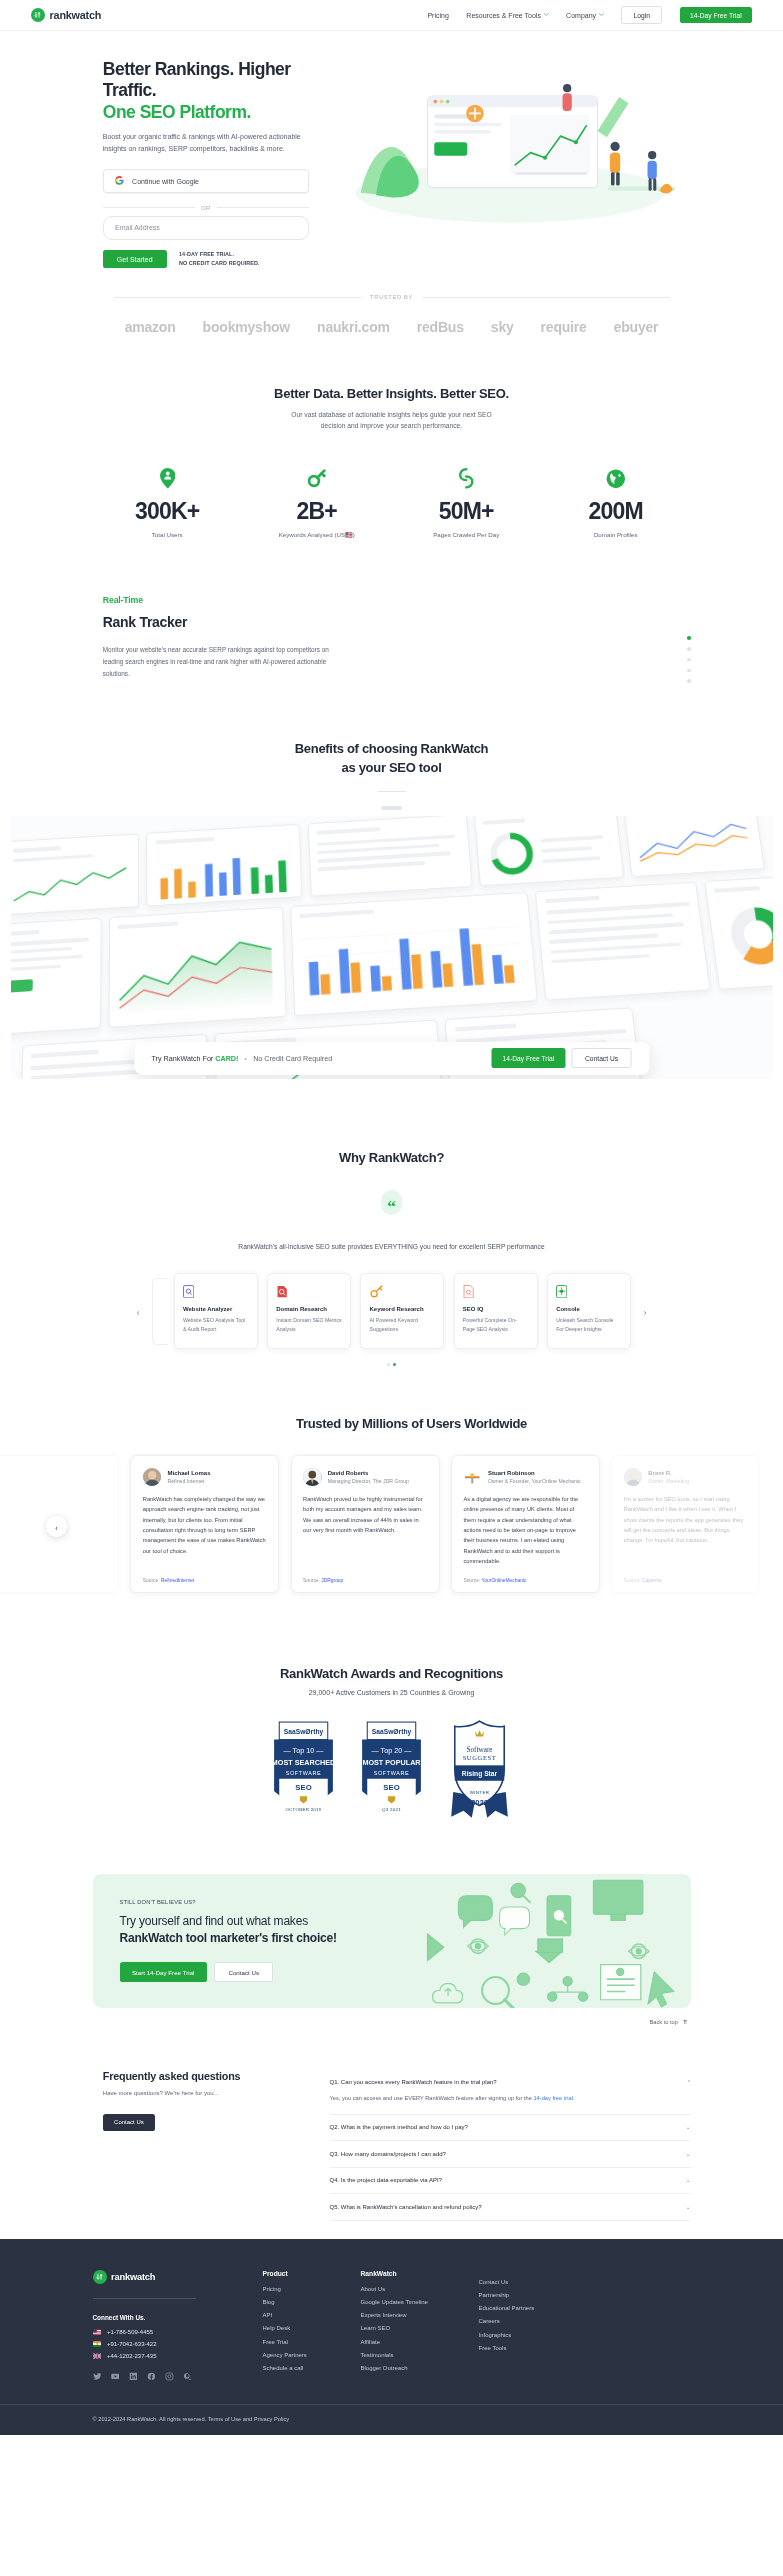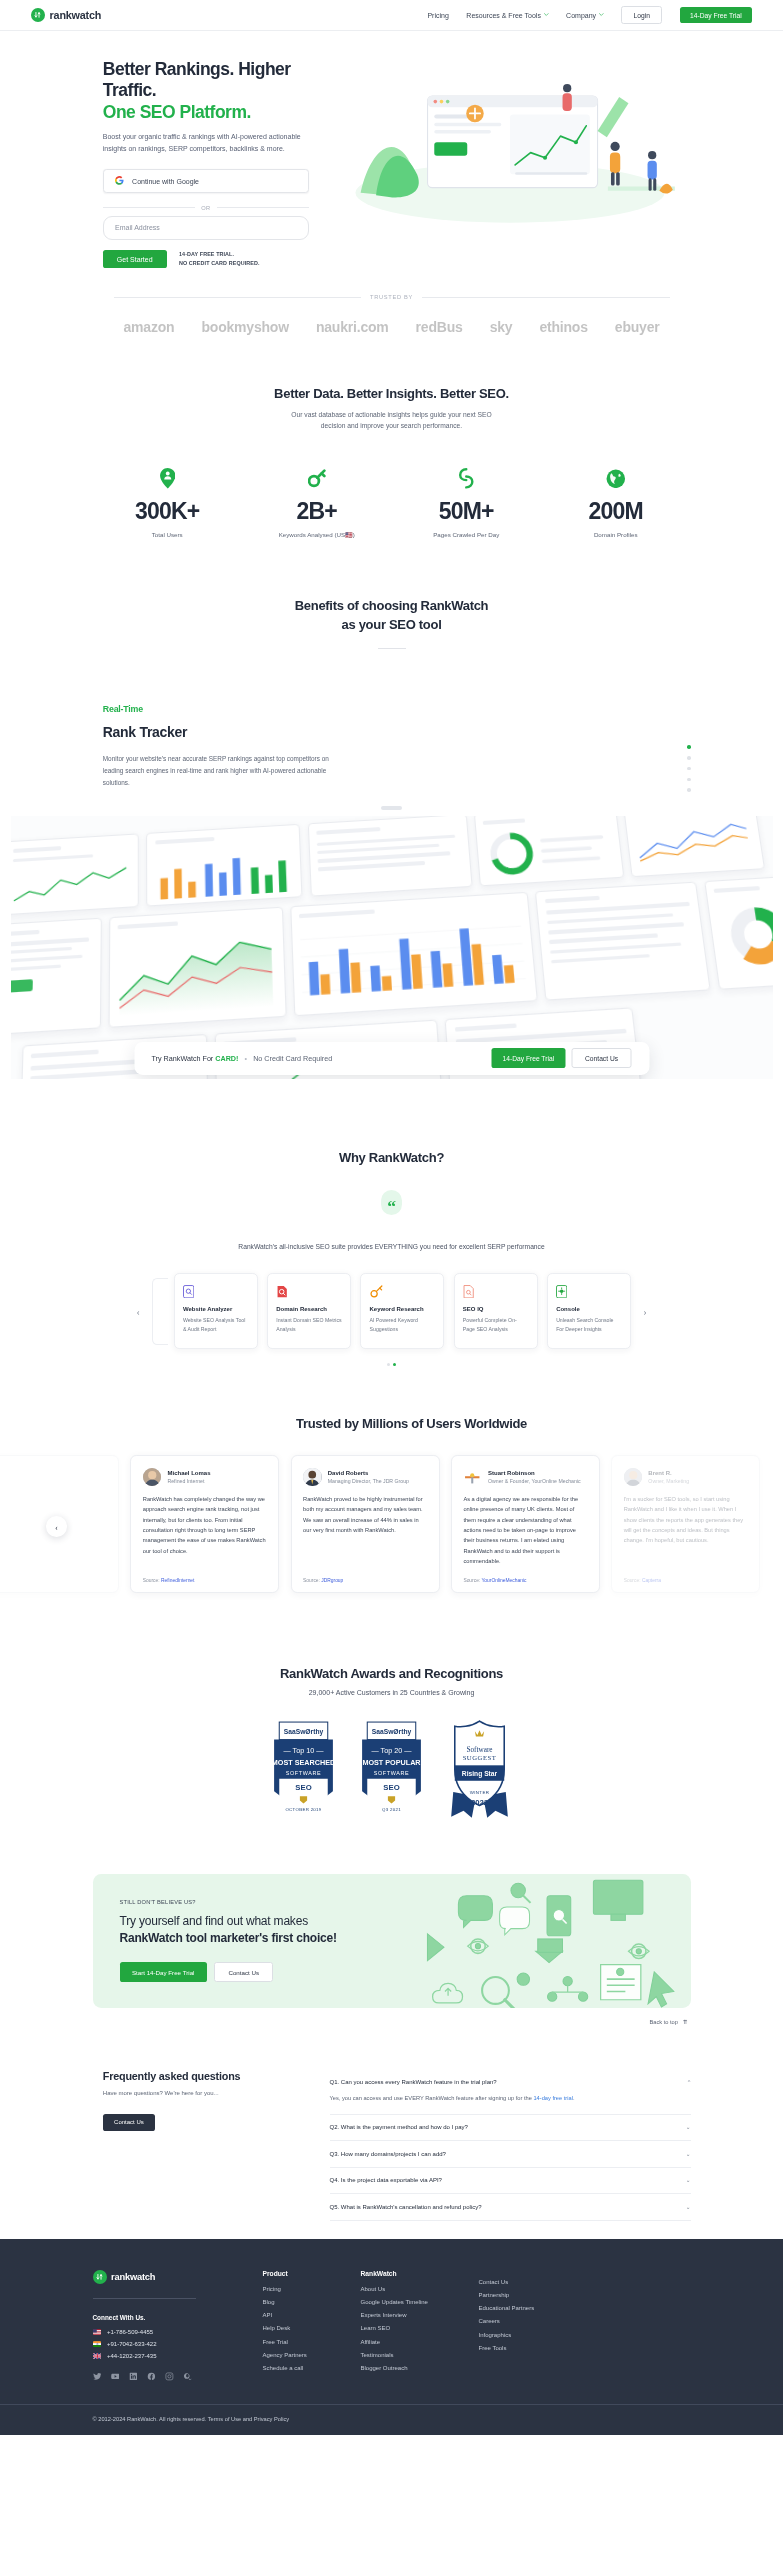--- a/index.html
+++ b/index.html
@@ -405,21 +405,21 @@
       <span class="line"></span>
       <span class="lbl">TRUSTED BY</span>
       <span class="line"></span>
     </div>
     <div class="logos">
       <div class="logo-item">amazon</div>
       <div class="logo-item">bookmyshow</div>
       <div class="logo-item">naukri.com</div>
       <div class="logo-item">redBus</div>
       <div class="logo-item">sky</div>
-      <div class="logo-item">ethinos</div>
+      <div class="logo-item">require</div>
       <div class="logo-item">ebuyer</div>
     </div>
   </div>
 
   <div class="container" style="margin-top:50px;">
     <div class="section-head">
       <h2 class="sec-title">Better Data. Better Insights. Better SEO.</h2>
       <div class="sec-sub" style="max-width:216px;margin-left:auto;margin-right:auto;">Our vast database of actionable insights helps guide your next SEO decision and improve your search performance.</div>
     </div>
     <div class="stats">
@@ -462,41 +462,41 @@
               <path d="M10 8c3 2 2 6 5 6s4 3 2 5-3 6-1 8-6-2-7-6-3-9 1-13z" fill="#fff" opacity=".95"></path>
               <path d="M25 9c2 1 3 4 1 5s-4 0-3-3 1-2 2-2z" fill="#fff" opacity=".95"></path>
             </svg>
         </div>
         <div class="stat-num">200M</div>
         <div class="stat-lbl">Domain Profiles</div>
       </div>
     </div>
   </div>
 
+  <div class="container feature">
+    <div class="feature-left">
+      <div class="feature-eyebrow">Real-Time</div>
+      <div class="feature-title">Rank Tracker</div>
+      <div class="feature-desc">Monitor your website's near accurate SERP rankings against top competitors on leading search engines in real-time and rank higher with AI-powered actionable solutions.</div>
+    </div>
+    <div class="dots-col">
+      <span class="dot active"></span>
+      <span class="dot"></span>
+      <span class="dot"></span>
+      <span class="dot"></span>
+      <span class="dot"></span>
+    </div>
+  </div>
+
   <div class="container benefits">
     <h2>
       <span>Benefits of choosing RankWatch</span><br>
       <span>as your SEO tool</span>
     </h2>
     <div class="rule"></div>
-  </div>
-
-  <div class="container feature">
-    <div class="feature-left">
-      <div class="feature-eyebrow">Real-Time</div>
-      <div class="feature-title">Rank Tracker</div>
-      <div class="feature-desc">Monitor your website's near accurate SERP rankings against top competitors on leading search engines in real-time and rank higher with AI-powered actionable solutions.</div>
-    </div>
-    <div class="dots-col">
-      <span class="dot active"></span>
-      <span class="dot"></span>
-      <span class="dot"></span>
-      <span class="dot"></span>
-      <span class="dot"></span>
-    </div>
   </div>
 
   <div class="preview-wrap">
     <div class="preview-handle"></div>
     <div class="preview-canvas">
       <div class="persp">
 
         <div class="dash-row" style="top:3.1px; left:9.3px;">
           <div class="dcard" style="width:129px;height:72px;padding:7.2px;">
             <div class="skel" style="width:46px;height:4.1px;"></div>

